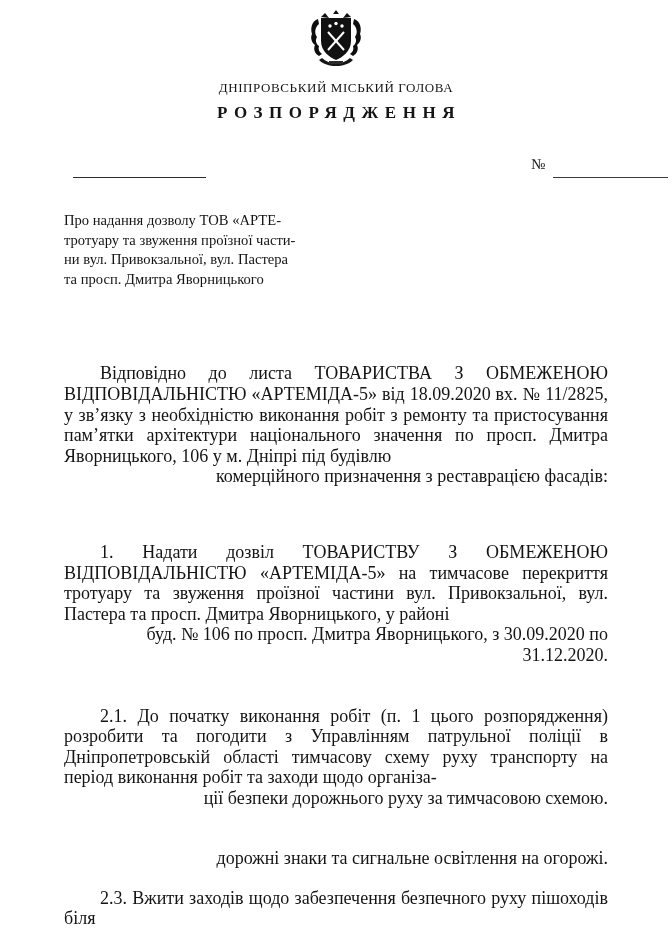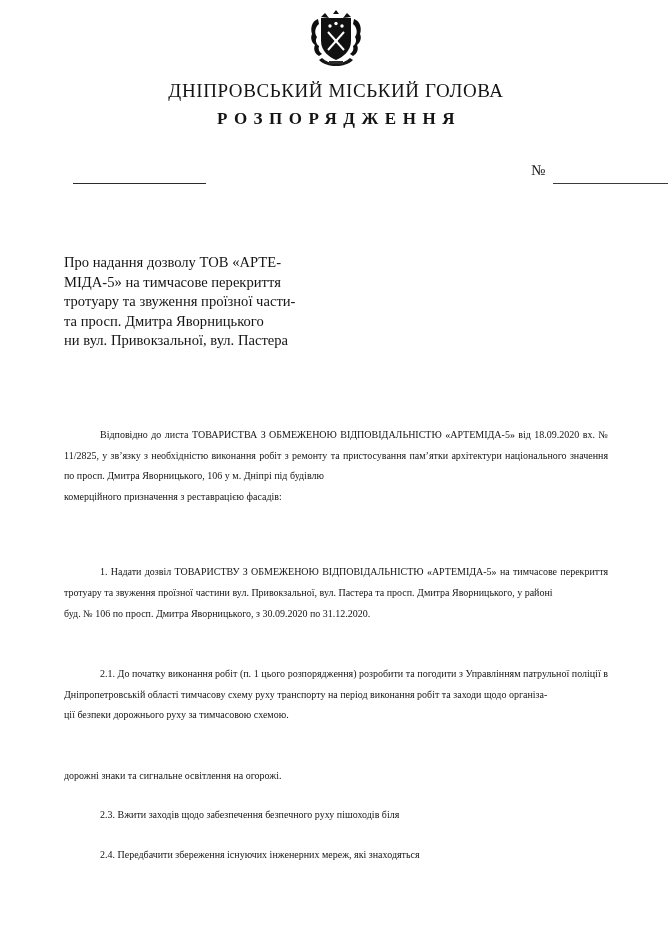--- a/index.html
+++ b/index.html
@@ -32,21 +32,21 @@
   }
   .emblem {
     width: 54px;
     height: 58px;
     display: block;
   }
 
   
   .doc-title {
     text-align: center;
-    font-size: 19px;
+    font-size: 13px;
     letter-spacing: 0.6px;
     margin-top: 12px;
     white-space: nowrap;
   }
   .doc-subtitle {
     text-align: center;
     font-size: 17px;
     font-weight: bold;
     letter-spacing: 6.5px;
     margin-top: 7px;
@@ -76,49 +76,49 @@
     position: absolute;
     left: 489px;
     top: 22px;
     width: 115px;
     border-bottom: 1.2px solid #3a3a3a;
   }
 
   
   .subject {
     width: 281px;
-    margin-top: 52px;
+    margin-top: 16px;
     font-size: 14.6px;
     line-height: 19.6px;
     text-align: justify;
     text-justify: inter-word;
     hyphens: manual;
   }
   .subject div:last-child {
     text-align: left;
   }
 
   
   .body-block {
     margin-top: 74px;
   }
   p.para {
     margin: 0;
-    font-size: 10px;
+    font-size: 18px;
     line-height: 20.6px;
     text-align: justify;
     text-justify: inter-word;
   }
   p.para .ind {
     display: inline-block;
     width: 36px;
   }
   p.para .last {
     display: block;
-    text-align: left;
+    text-align: right;
   }
   .gap-lg { height: 55px; }
   .gap-md { height: 20px; }
   .gap-sm { height: 19px; }
 </style>
 </head>
 <body>
 
 <div class="page">
 
@@ -152,24 +152,23 @@
   <div class="doc-subtitle">РОЗПОРЯДЖЕННЯ</div>
 
   <div class="rule-row">
     <div class="rule-left"></div>
     <span class="num-label">№</span>
     <div class="rule-right"></div>
   </div>
 
   <div class="subject">
     <div>Про надання дозволу ТОВ «АРТЕ-</div>
-    <div>МІДА-5» на тимчасове перекриття</div>
     <div>тротуару та звуження проїзної части-</div>
+    <div>ни вул. Привокзальної, вул. Пастера</div>
     <div>та просп. Дмитра Яворницького</div>
-    <div>ни вул. Привокзальної, вул. Пастера</div>
   </div>
 
   <div class="body-block">
 
     <p class="para"><span class="ind"></span><span>Відповідно до листа ТОВАРИСТВА З ОБМЕЖЕНОЮ ВІДПОВІДАЛЬНІСТЮ «АРТЕМІДА-5» від 18.09.2020 вх. № 11/2825, у зв’язку з необхідністю виконання робіт з ремонту та пристосування пам’ятки архітектури національного значення по просп. Дмитра Яворницького, 106 у м. Дніпрі під будівлю</span><span class="last">комерційного призначення з реставрацією фасадів:</span></p>
 
     <div class="gap-lg"></div>
 
     <p class="para"><span class="ind"></span><span>1. Надати дозвіл ТОВАРИСТВУ З ОБМЕЖЕНОЮ ВІДПОВІДАЛЬНІСТЮ «АРТЕМІДА-5» на тимчасове перекриття тротуару та звуження проїзної частини вул. Привокзальної, вул. Пастера та просп. Дмитра Яворницького, у районі</span><span class="last">буд. № 106 по просп. Дмитра Яворницького, з 30.09.2020 по 31.12.2020.</span></p>
 

